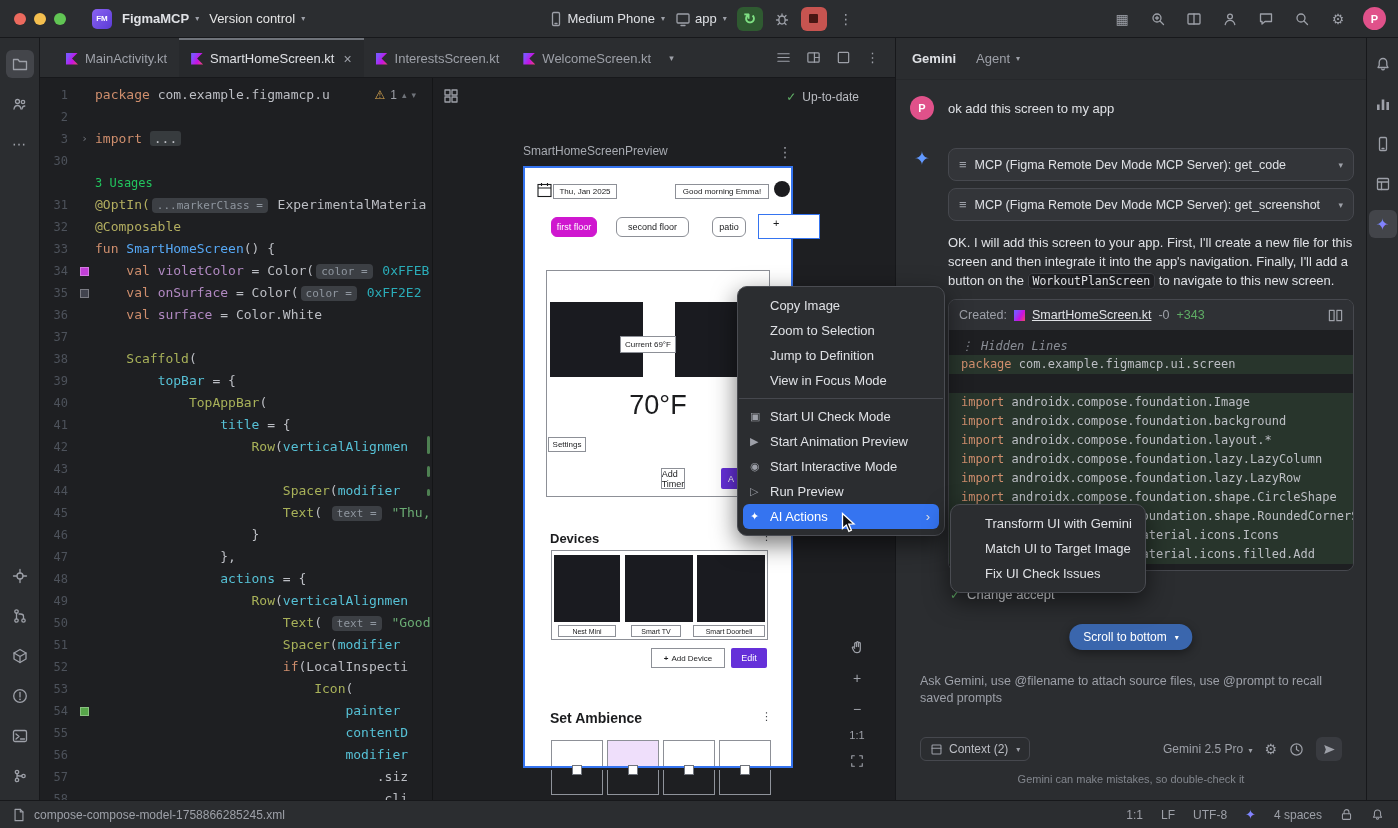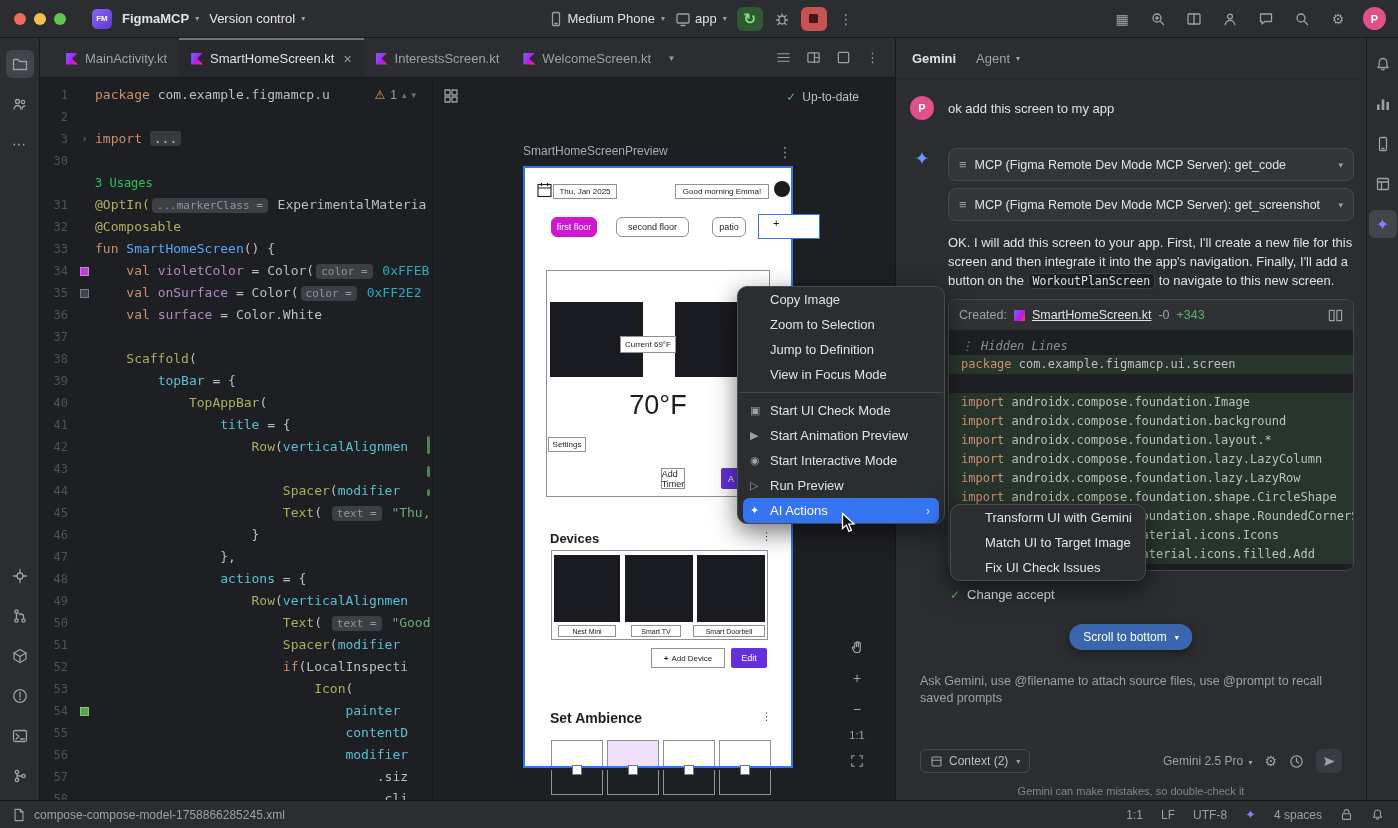--- a/index.html
+++ b/index.html
@@ -135,35 +135,35 @@
   font-family:"DejaVu Sans Mono",monospace}
 .gc-row{height:19px;line-height:19px;padding:0 12px;white-space:pre;overflow:hidden;
   font-family:"DejaVu Sans Mono",monospace;font-size:12px}
 .gc-row.added{background:rgba(96,170,102,.16)}
 .change-row{display:flex;align-items:center;gap:7px;margin-top:16px;padding-left:2px;font-size:13px}
 .scroll-btn{position:absolute;left:50%;top:586px;transform:translateX(-50%);z-index:10;background:#3a66ad;color:#fff;
   border-radius:13px;height:26px;display:flex;align-items:center;gap:6px;padding:0 14px;font-size:12px;
   box-shadow:0 3px 10px rgba(0,0,0,.4)}
 .gem-bottom{position:absolute;left:12px;right:12px;top:617px;bottom:0;padding:18px 12px 0}
 .gem-ph{color:#9da0a8;font-size:12.5px;line-height:17px;max-width:440px}
-.gem-ctl{display:flex;align-items:center;margin-top:42px}
+.gem-ctl{display:flex;align-items:center;margin-top:30px}
 .ctx-chip{display:flex;align-items:center;gap:6px;border:1px solid #46484e;border-radius:6px;height:24px;padding:0 9px;
   color:#bcbec4;font-size:12px}
 .gem-right{margin-left:auto;display:flex;align-items:center;gap:12px;color:#9da0a8;font-size:12px}
 .send-btn{width:26px;height:24px;border-radius:6px;background:#393b40;display:flex;align-items:center;justify-content:center}
 .gem-foot{text-align:center;color:#82868d;font-size:11px;margin-top:12px}
 
 
 .statusbar{position:absolute;left:0;top:800px;width:1398px;height:28px;background:#2b2d30;border-top:1px solid #17181b;
   display:flex;align-items:center;color:#9da0a8;font-size:12px}
 .sb-left{display:flex;align-items:center;gap:8px;margin-left:12px}
 .sb-right{margin-left:auto;display:flex;align-items:center;gap:18px;margin-right:14px}
 
 
-.menu{position:absolute;background:#2b2d30;border:1px solid #4a4c52;border-radius:10px;padding:0 0;z-index:100;
+.menu{position:absolute;background:#2b2d30;border:1px solid #4a4c52;border-radius:10px;padding:6px 0;z-index:100;
   box-shadow:0 8px 24px rgba(0,0,0,.55)}
 .menu-item{display:flex;align-items:center;height:25px;margin:0 5px;padding:0 9px 0 7px;border-radius:6px;color:#dfe1e5;font-size:13px}
 .menu-item .mi-icon{width:20px;flex:none;color:#9da0a8;font-size:11px}
 .menu-item .mi-label{flex:1;white-space:nowrap}
 .menu-item .mi-arrow{color:#dfe1e5;font-size:13px;margin-left:18px}
 .menu-item.hl{background:#3574f0;color:#fff}
 .menu-item.hl .mi-icon{color:#fff}
 .menu-sep{height:1px;background:#46484e;margin:5px 1px}
 .submenu .menu-item{padding-left:9px}
 .cursor{position:absolute;z-index:200}

